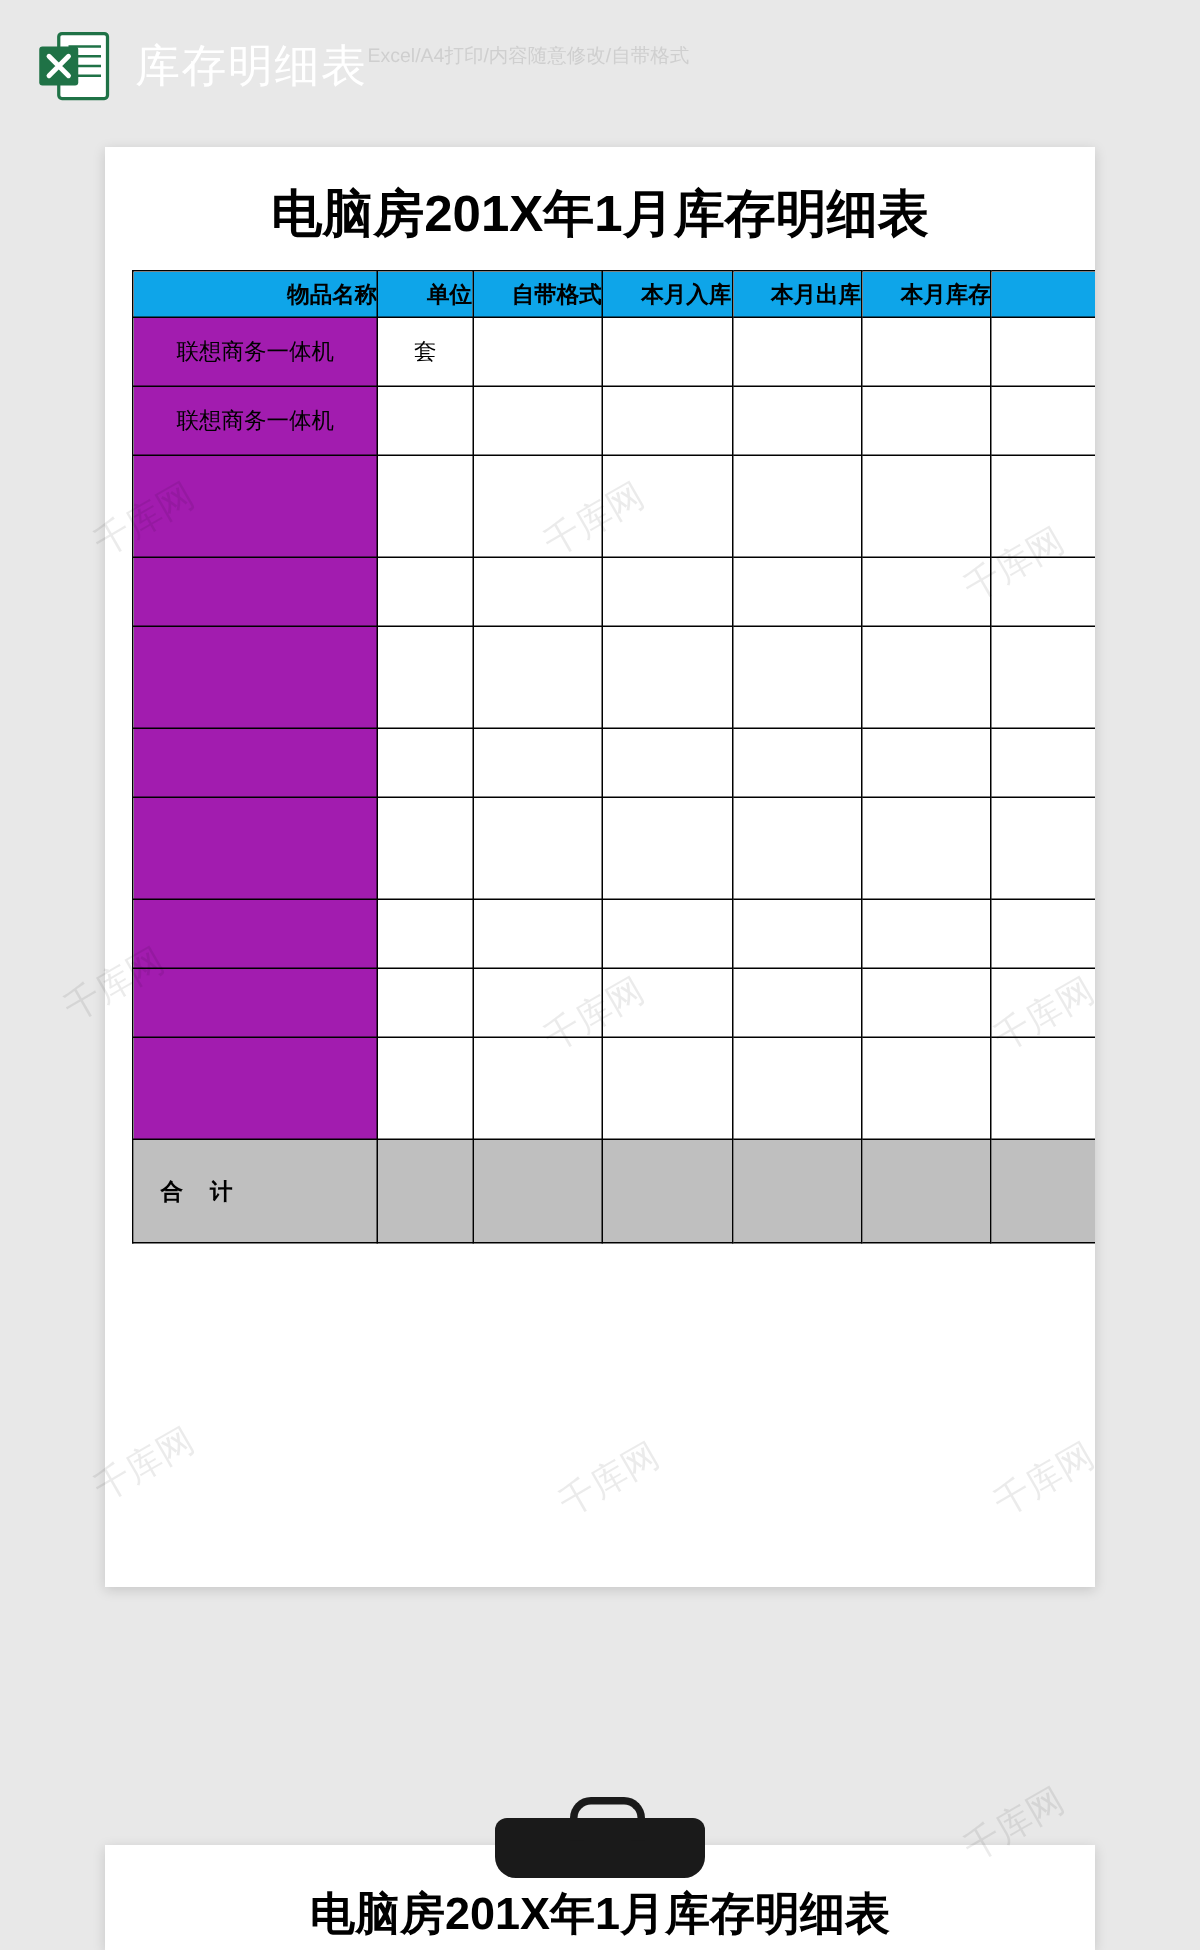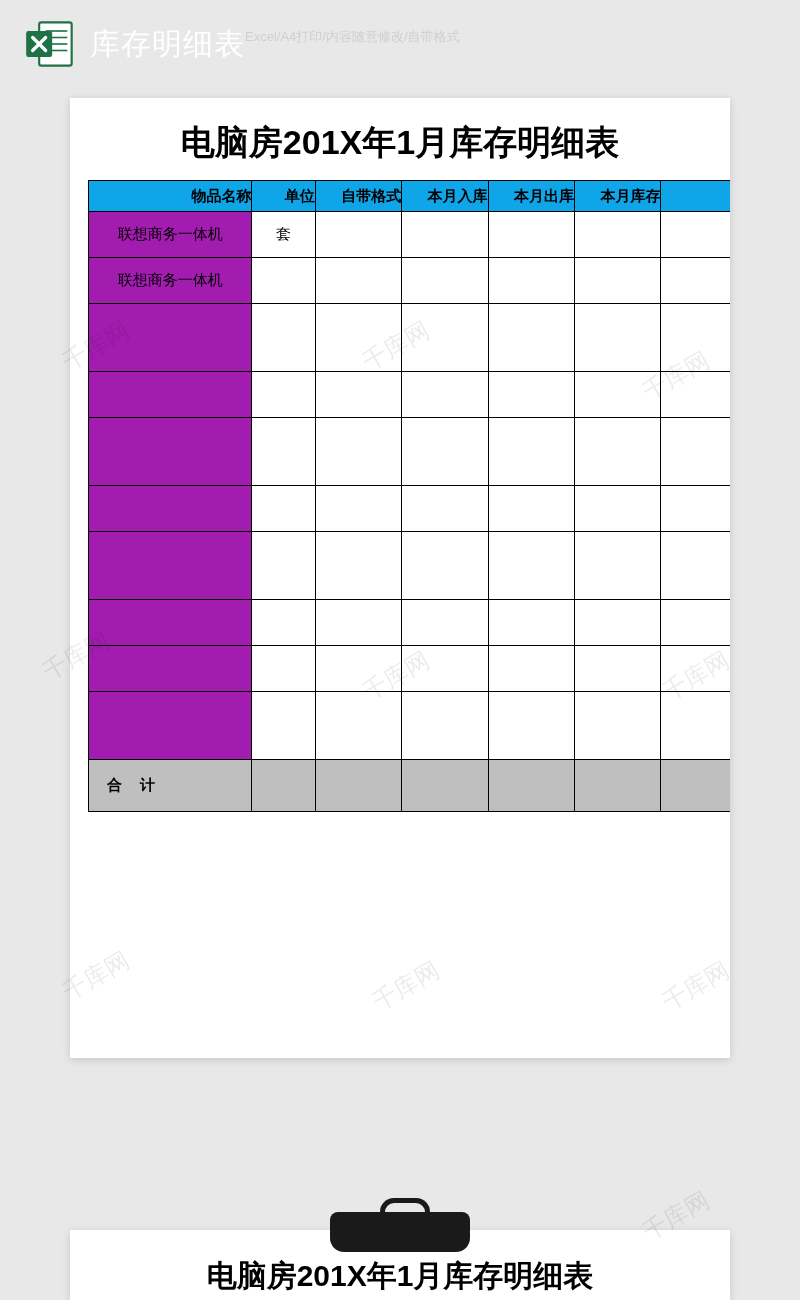--- a/index.html
+++ b/index.html
@@ -75,21 +75,21 @@
     height: 31px;
     text-align: right;
   }
   .col-name { width: 155px; }
   .col-unit { width: 60px; }
   .col-std  { width: 82px; }
   tr.tall td { height: 68px; }
   tr.total td {
     background: #bfbfbf;
     font-weight: 700;
-    height: 52px;
+    height: 69px;
     letter-spacing: 18px;
     padding-left: 18px;
     text-align: left;
   }
   tr.total td + td { letter-spacing: normal; padding-left: 0; text-align: center; }
   td.name-cell { font-size: 14px; background:#a21caf; }
 
   .watermark {
     position: absolute;
     color: rgba(0,0,0,0.08);

